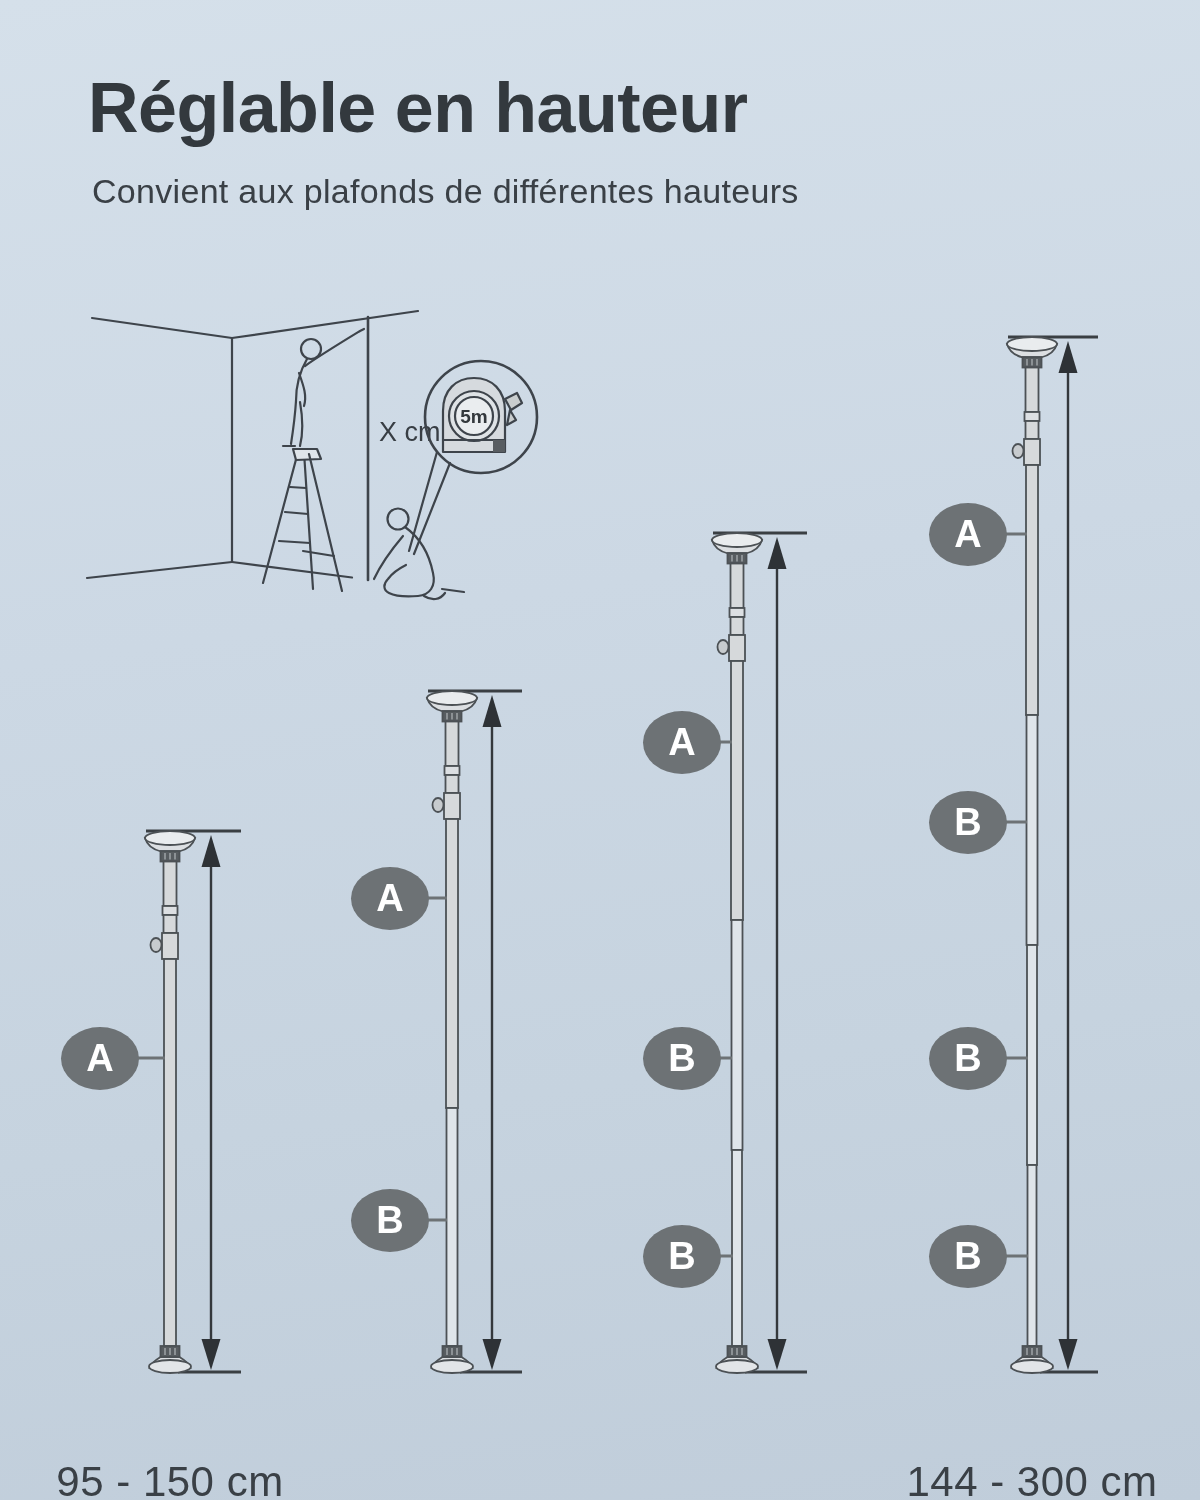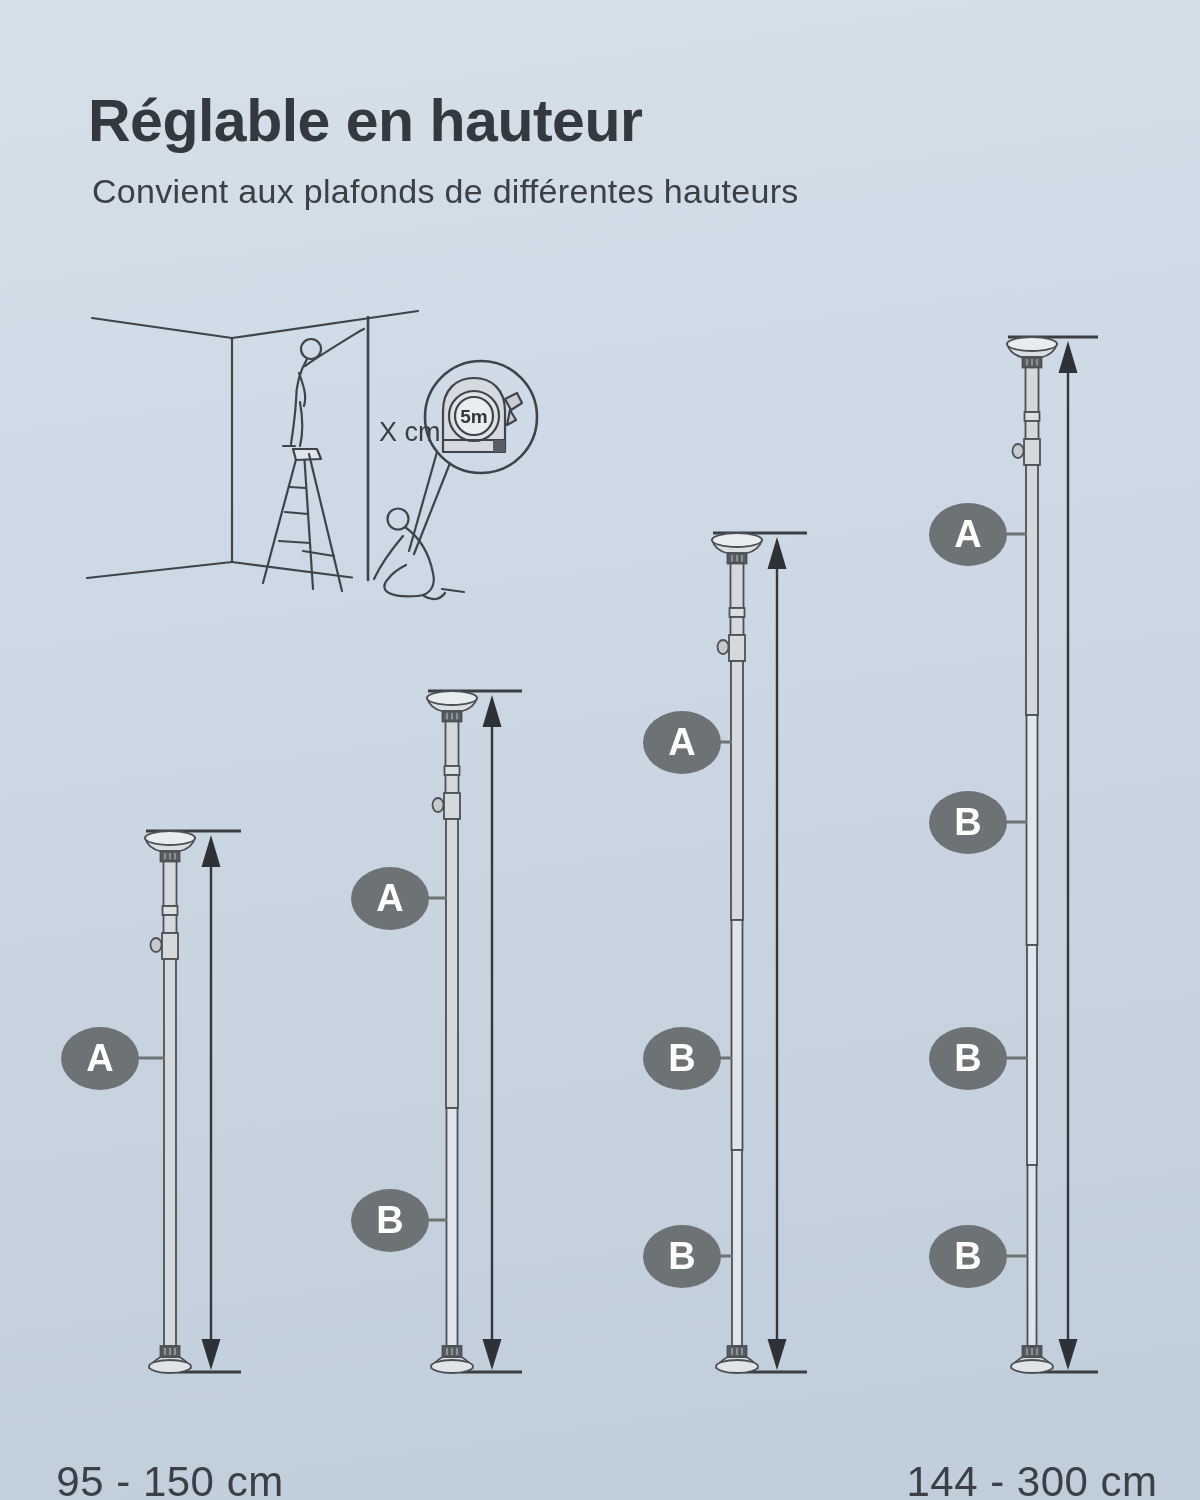--- a/index.html
+++ b/index.html
@@ -6,22 +6,22 @@
   .stage{
     position:relative;
     width:1200px;height:1500px;
     overflow:hidden;
     background:linear-gradient(172deg,#d5e0ea 0%,#ccd8e4 40%,#c6d3df 70%,#c0cdda 100%);
     font-family:"Liberation Sans", sans-serif;
   }
   .stage svg{position:absolute;left:0;top:0;}
   svg text{font-family:"Liberation Sans", sans-serif;}
   .title{
-    position:absolute;left:88px;top:87px;
-    font-size:59px;font-weight:800;color:#33393e;letter-spacing:-0.5px;
+    position:absolute;left:88px;top:68px;
+    font-size:70px;font-weight:800;color:#33393e;letter-spacing:-0.5px;
   }
   .subtitle{
     position:absolute;left:92px;top:172px;
     font-size:34px;font-weight:400;color:#3a4046;letter-spacing:0.3px;
   }
   .badge{
     position:absolute;width:78px;height:63px;
     background:#6d7275;border-radius:50%;
     display:flex;align-items:center;justify-content:center;
     color:#ffffff;font-size:38px;font-weight:700;

